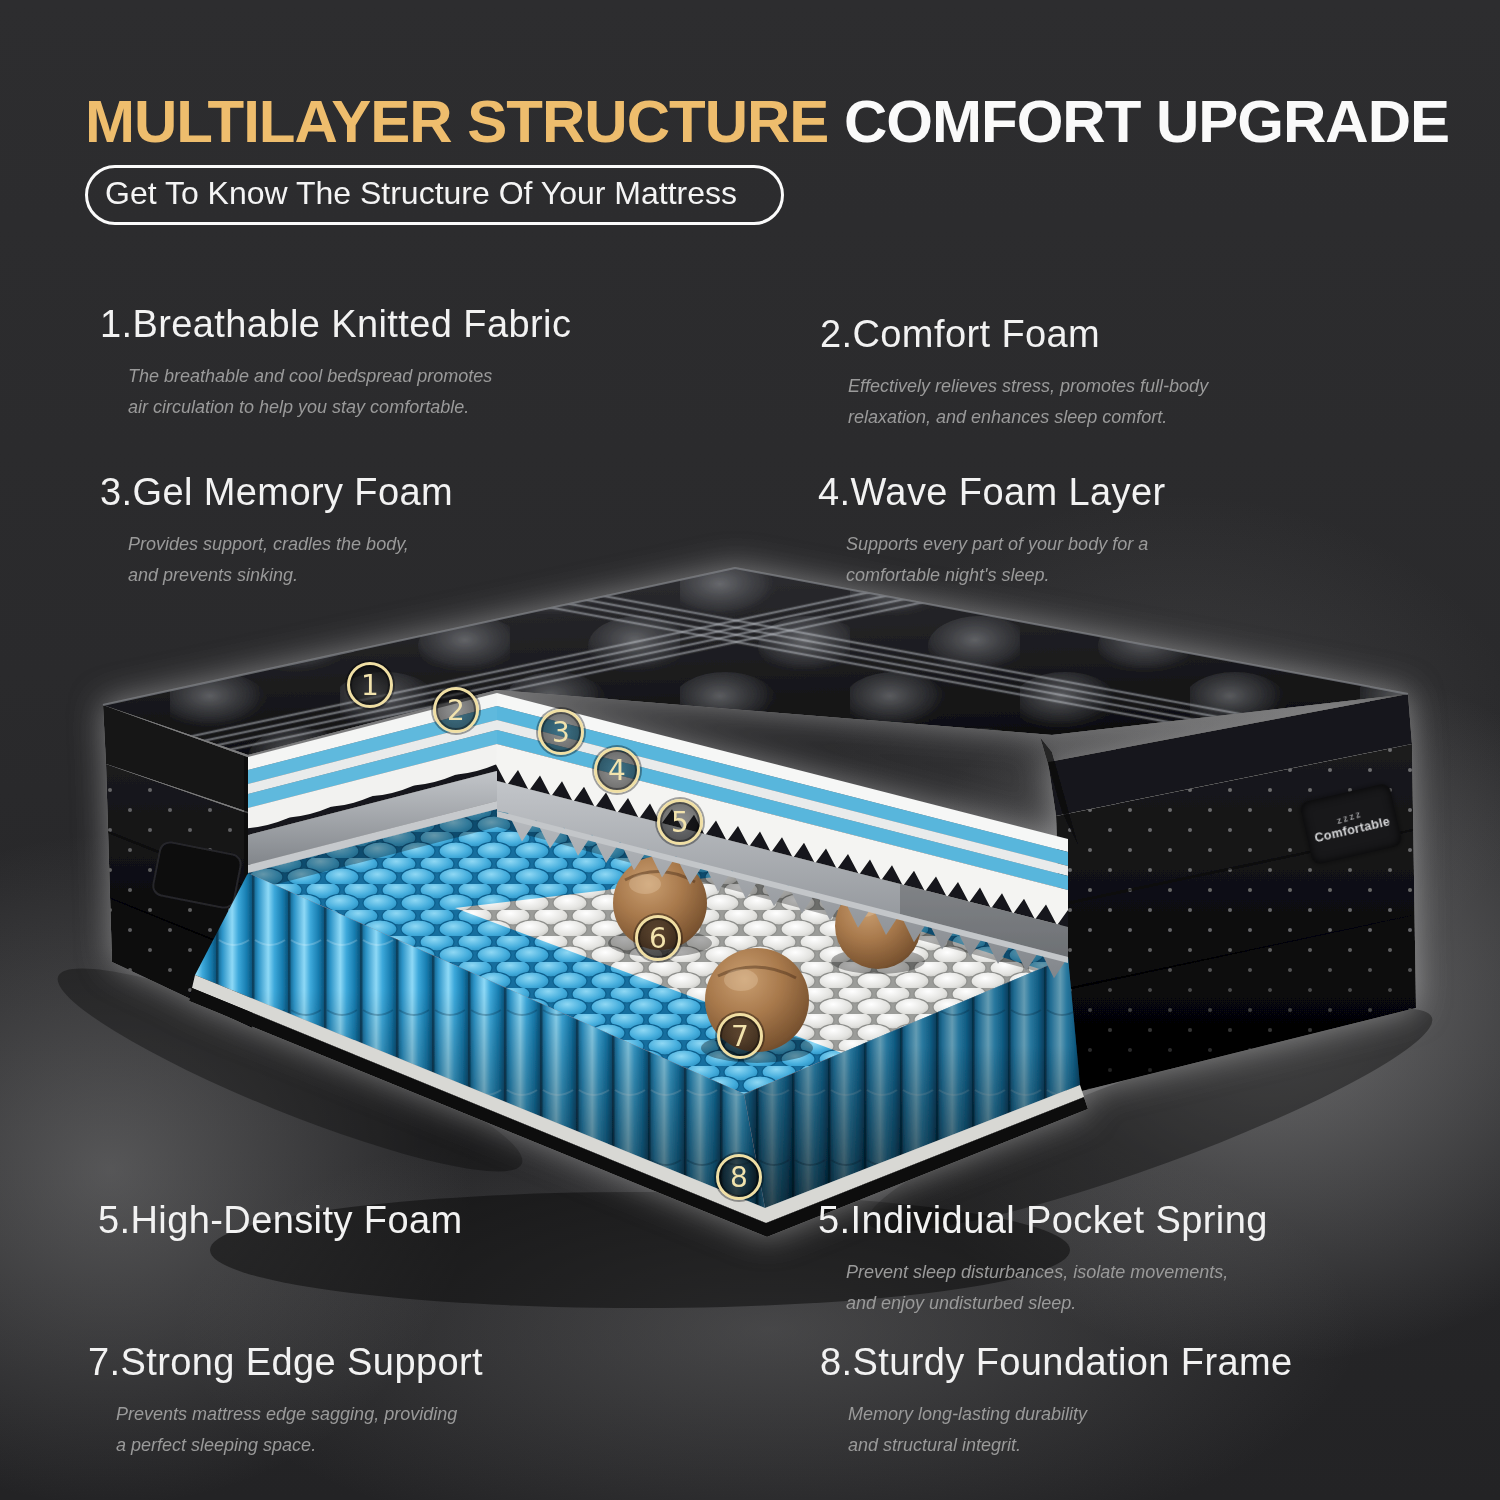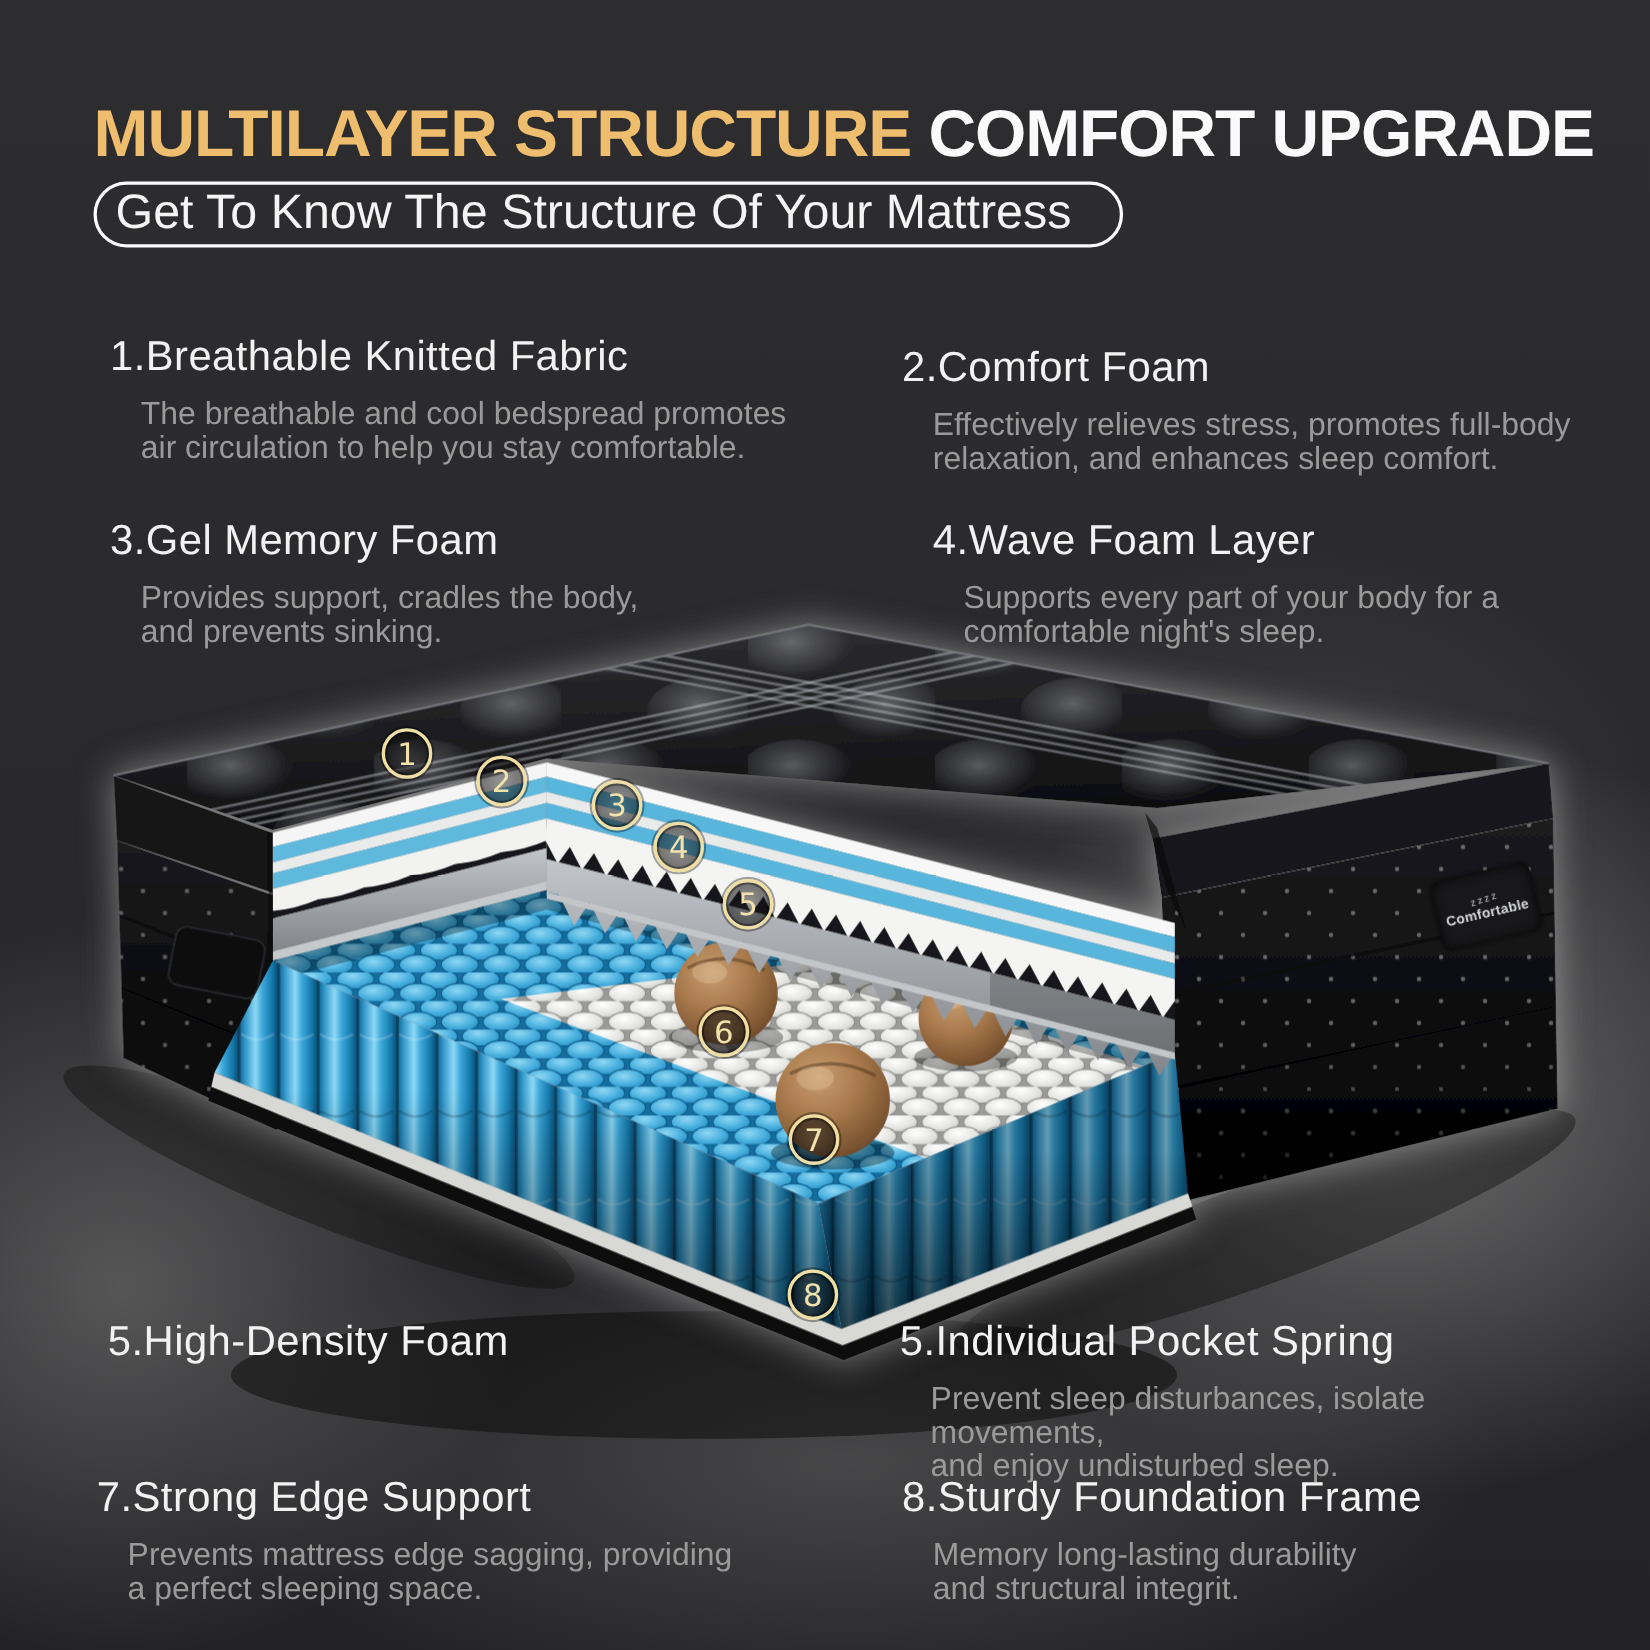--- a/index.html
+++ b/index.html
@@ -14,27 +14,27 @@
       linear-gradient(180deg,#2d2d2f 0%,#2a2a2c 45%,#232325 100%);
   }
   svg.mattress{position:absolute;left:0;top:0;width:1500px;height:1500px;}
   
   .title{position:absolute;left:85px;top:86px;margin:0;font-size:60px;line-height:72px;
     font-weight:bold;letter-spacing:-1px;white-space:nowrap;}
   .title .gold{color:#eebd6d;}
   .title .white{color:#fafafa;}
   .subtitle{position:absolute;left:85px;top:165px;height:60px;box-sizing:border-box;
     border:3px solid #fbfbfb;border-radius:31px;display:flex;align-items:center;
-    padding:0 44px 4px 17px;font-size:44px;color:#f4f4f4;white-space:nowrap;}
+    padding:0 44px 4px 17px;font-size:32px;color:#f4f4f4;white-space:nowrap;}
   
   .feature{position:absolute;width:640px;}
   .feature h2{margin:0 0 13px 0;font-size:38px;line-height:48px;font-weight:400;color:#f2f2f2;letter-spacing:.4px;}
-  .feature p{margin:0 0 0 28px;font-size:29px;line-height:30.5px;color:#9a9a9a;white-space:pre-line;}
+  .feature p{margin:0 0 0 28px;font-size:18px;line-height:30.5px;color:#9a9a9a;white-space:pre-line;font-style:italic;}
   .f1{left:100px;top:300px;} .f2{left:820px;top:300px;margin-top:10px;}
-  .f3{left:100px;top:468px;} .f4{left:818px;top:468px;margin-left:30px;}
+  .f3{left:100px;top:468px;} .f4{left:818px;top:468px;}
   .f5{left:98px;top:1196px;} .f6{left:818px;top:1196px;}
   .f7{left:88px;top:1338px;} .f8{left:820px;top:1338px;}
   
   .marker{position:absolute;width:40px;height:40px;margin:-23px 0 0 -23px;border-radius:50%;
     border:3px solid #f0dfa4;background:radial-gradient(circle,rgba(32,32,32,.45),rgba(8,8,8,.62));
     color:#f2e3ad;display:flex;align-items:center;justify-content:center;
     font-family:"DejaVu Sans",sans-serif;font-size:28px;
     box-shadow:0 0 0 2px rgba(0,0,0,.35), inset 0 0 0 2px rgba(0,0,0,.35);}
   .mk1{left:370px;top:685px;} .mk2{left:456px;top:710px;} .mk3{left:561px;top:732px;}
   .mk4{left:617px;top:770px;} .mk5{left:680px;top:822px;} .mk6{left:658px;top:938px;}

